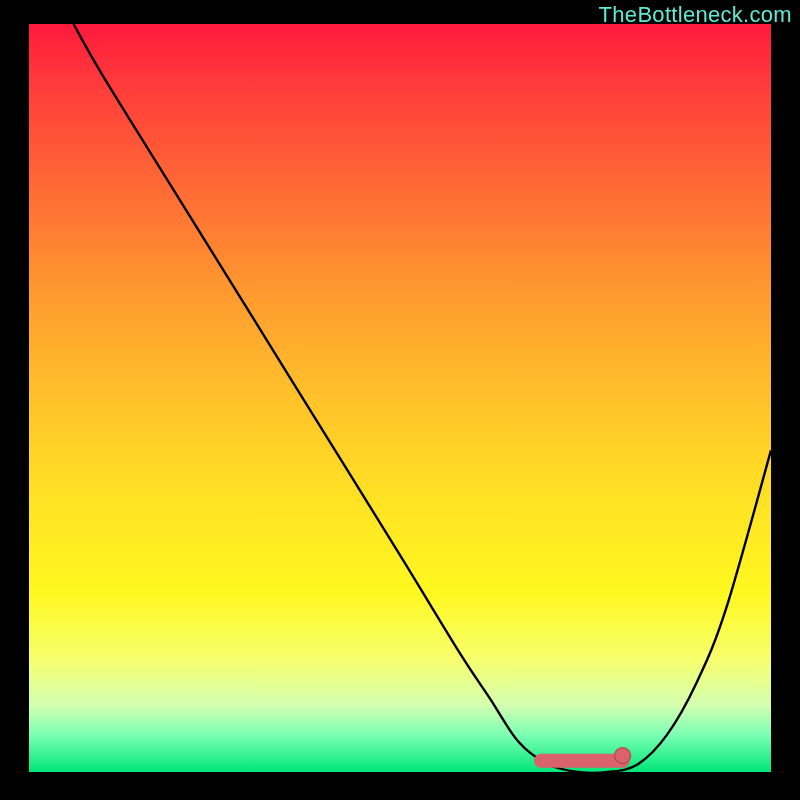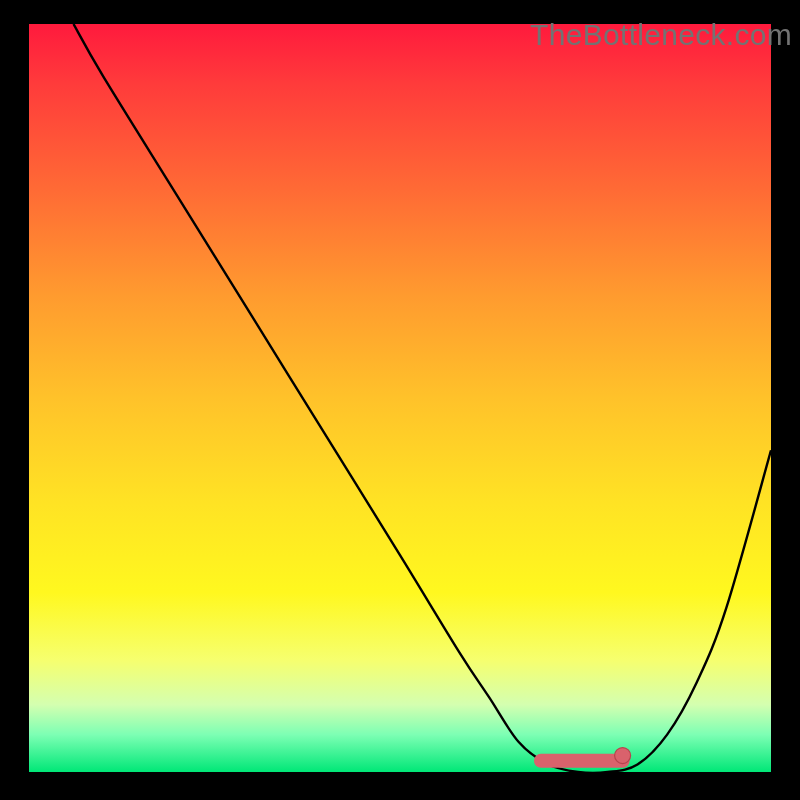--- a/index.html
+++ b/index.html
@@ -24,25 +24,25 @@
       #ffc22a 50%,
       #ffe324 64%,
       #fff81f 76%,
       #f6ff6e 85%,
       #d4ffb0 91%,
       #7dffb4 95%,
       #00e777 100%);
   }
   .watermark {
     position: absolute;
-    top: 18px;
+    top: 2px;
     right: 8px;
     font-family: Arial, Helvetica, sans-serif;
-    font-size: 30px;
-    color: #737373;
+    font-size: 22px;
+    color: #5eead4;
     letter-spacing: 0.3px;
   }
   svg.curve {
     position: absolute;
     left: 0;
     top: 0;
     width: 742px;
     height: 748px;
   }
 </style>

